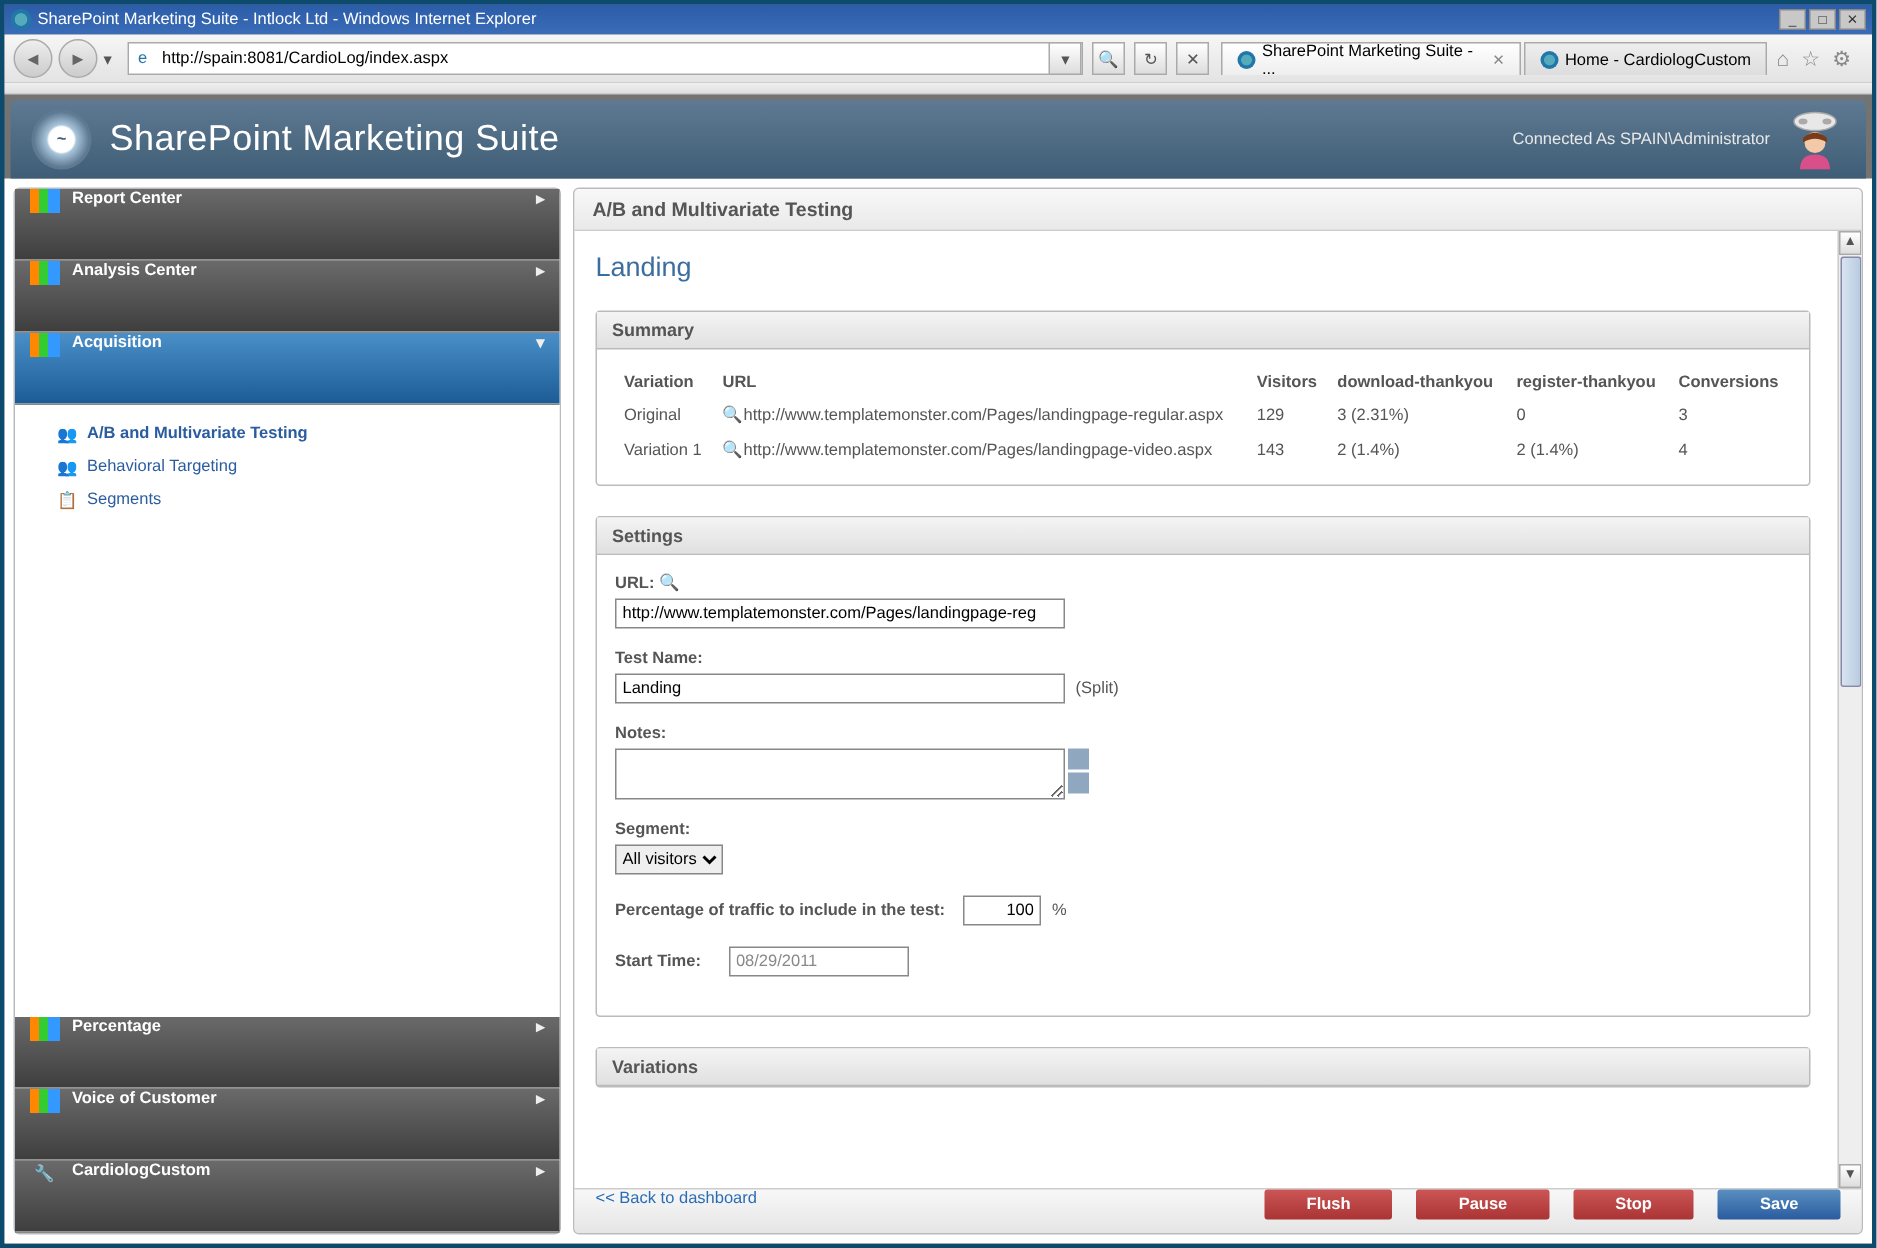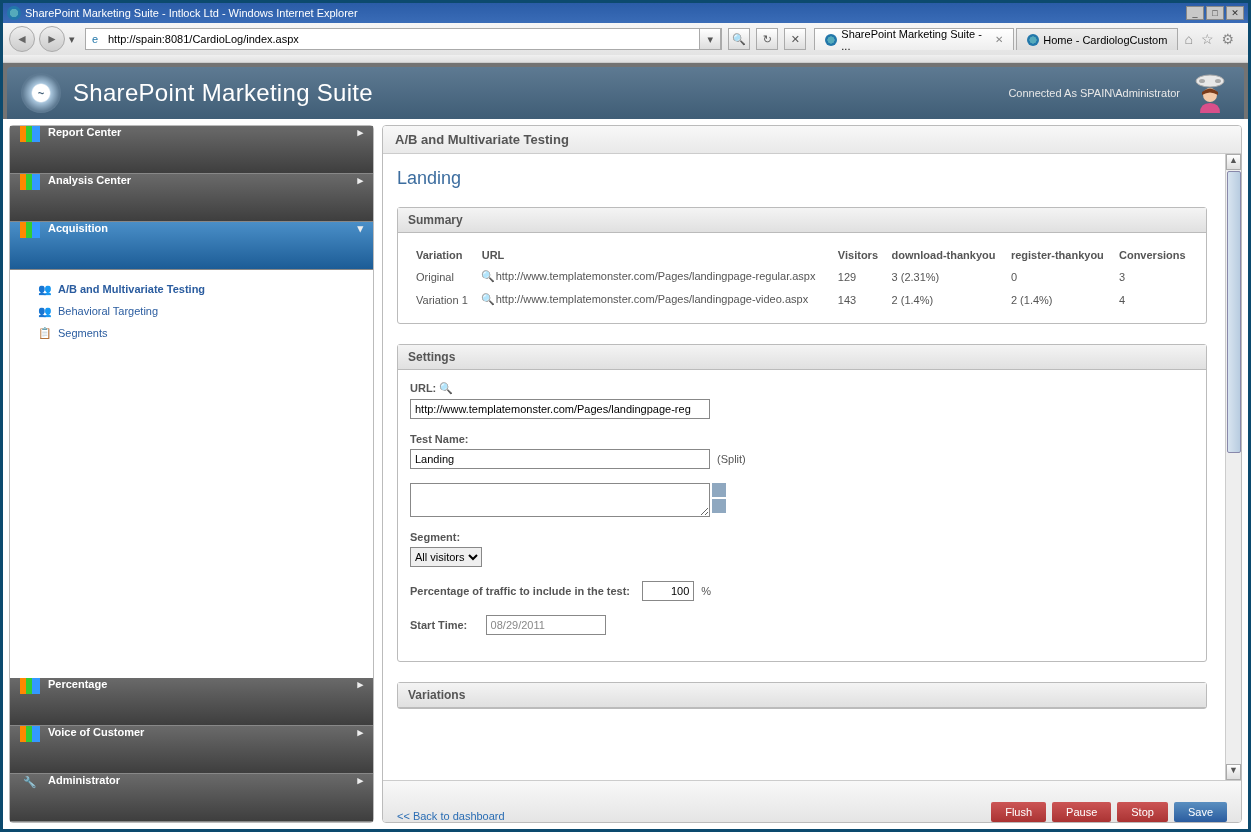--- a/index.html
+++ b/index.html
@@ -62,24 +62,24 @@
 .form-row{margin-bottom:14px}
 .form-label{font-weight:bold;color:#555;margin-bottom:4px;display:block;font-size:11px}
 .form-input{border:1px solid #888;padding:2px 4px;font-size:11px;height:20px}
 .form-suffix{color:#555;margin-left:4px}
 .notes-row{display:flex;align-items:flex-start;gap:2px}
 .notes-input{width:300px;height:34px;border:1px solid #888}
 .notes-squares{display:flex;flex-direction:column;gap:2px}
 .sq{width:14px;height:14px;background:#8fa8c0}
 select.seg{border:1px solid #888;font-size:11px;height:20px}
 .pct-input{width:52px;text-align:right}
-.footer{height:42px;background:linear-gradient(#f8f8f8,#e5e5e5);border-top:1px solid #ccc;display:flex;align-items:flex-end;padding:0 14px;gap:6px}
+.footer{height:30px;background:linear-gradient(#f8f8f8,#e5e5e5);border-top:1px solid #ccc;display:flex;align-items:flex-start;padding:0 14px;gap:16px}
 .back-link{color:#2a6db4;font-size:11px}
 .spacer{flex:1}
-.btn{height:20px;padding:0 14px;color:#fff;font-size:11px;font-weight:normal;border:none;border-radius:2px;cursor:pointer}
+.btn{height:20px;padding:0 28px;color:#fff;font-size:11px;font-weight:bold;border:none;border-radius:2px;cursor:pointer}
 .btn.red{background:linear-gradient(#c55,#a33)}
 .btn.blue{background:linear-gradient(#5a8fc0,#2a5c9f)}
 </style>
 </head>
 <body>
 
 <div class="window">
   <div class="titlebar">
     <span class="titlebar-icon"></span>
     <span>SharePoint Marketing Suite - Intlock Ltd - Windows Internet Explorer</span>
@@ -174,21 +174,21 @@
           <span>Percentage</span>
           <span class="nav-arrow-r">▸</span>
         </div>
         <div class="nav-section dark">
           <span class="nav-icon bars"></span>
           <span>Voice of Customer</span>
           <span class="nav-arrow-r">▸</span>
         </div>
         <div class="nav-section dark">
           <span class="nav-icon">🔧</span>
-          <span>Administrator</span>
+          <span>CardiologCustom</span>
           <span class="nav-arrow-r">▸</span>
         </div>
       </div>
     </div>
 
     <div class="content">
       <div class="content-header">A/B and Multivariate Testing</div>
       <div class="content-body">
         <div class="scrollbar-fake">
           <div class="scroll-arrow">▲</div>
@@ -240,20 +240,21 @@
             <div class="form-row">
               <label class="form-label"><span>URL:</span> <span class="mag">🔍</span></label>
               <input class="form-input" style="width: 300px;" value="http://www.templatemonster.com/Pages/landingpage-reg">
             </div>
             <div class="form-row">
               <label class="form-label">Test Name:</label>
               <input class="form-input" style="width: 300px;" value="Landing">
               <span class="form-suffix">(Split)</span>
             </div>
             <div class="form-row">
+              <label class="form-label">Notes:</label>
               <div class="notes-row">
                 <textarea class="notes-input" style=""></textarea>
                 <div class="notes-squares">
                   <div class="sq"></div>
                   <div class="sq"></div>
                 </div>
               </div>
             </div>
             <div class="form-row">
               <label class="form-label">Segment:</label>

